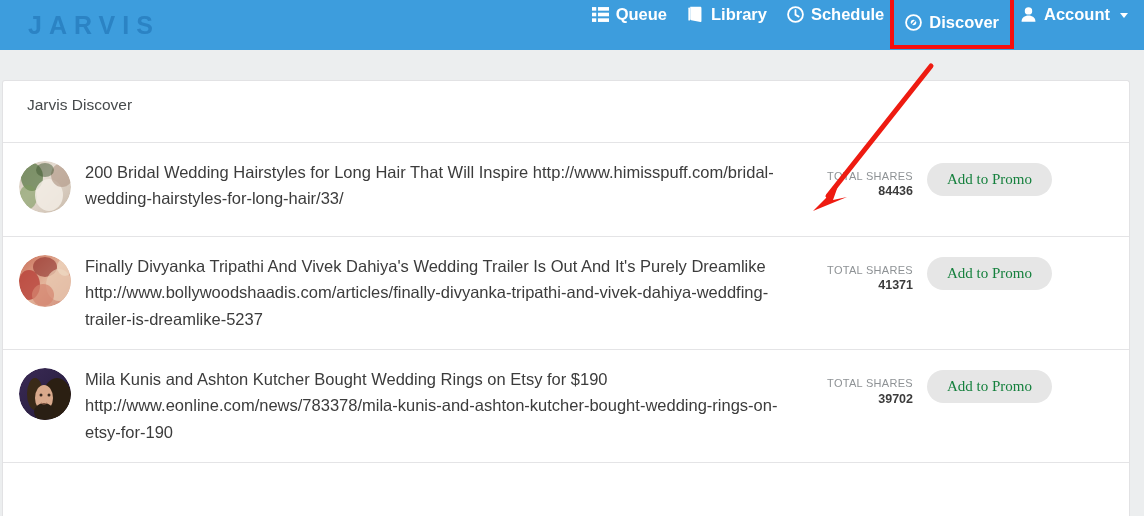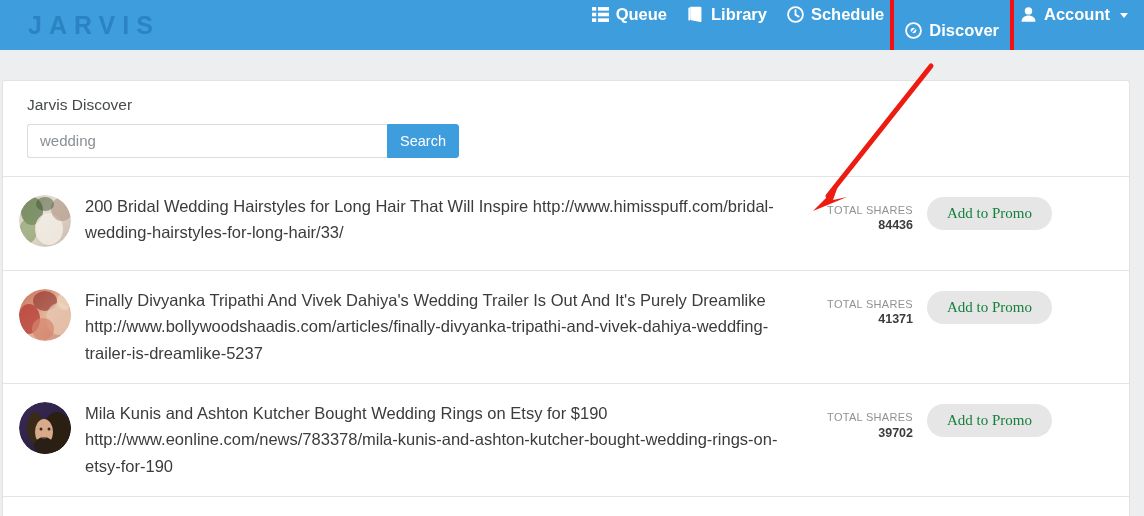--- a/index.html
+++ b/index.html
@@ -70,21 +70,21 @@
     align-items: center;
     justify-content: center;
     width: 17px;
     height: 17px;
   }
   .nav-icon svg { display: block; }
 
   .nav-item.highlighted {
     outline: 4px solid #f70e0e;
     outline-offset: 0px;
-    padding: 22px 11px;
+    padding: 14px 11px;
   }
 
   .caret {
     width: 0; height: 0;
     border-left: 4.5px solid transparent;
     border-right: 4.5px solid transparent;
     border-top: 5px solid #ffffff;
     margin-left: 3px;
     margin-top: 2px;
   }
@@ -310,24 +310,20 @@
       </div>
 
     </div>
   </div>
 
   <div class="page">
     <div class="card">
 
       <div class="search-section">
         <div class="section-title">Jarvis Discover</div>
-        <div class="search-bar">
-          <input class="search-input" type="text" value="wedding" style="">
-          <button class="search-btn">Search</button>
-        </div>
       </div>
 
       <div class="divider"></div>
 
       <div class="result-row">
         <div class="avatar">
           <svg viewBox="0 0 52 52">
             <defs>
               <clipPath id="c1">
                   <circle cx="26" cy="26" r="26"></circle>

